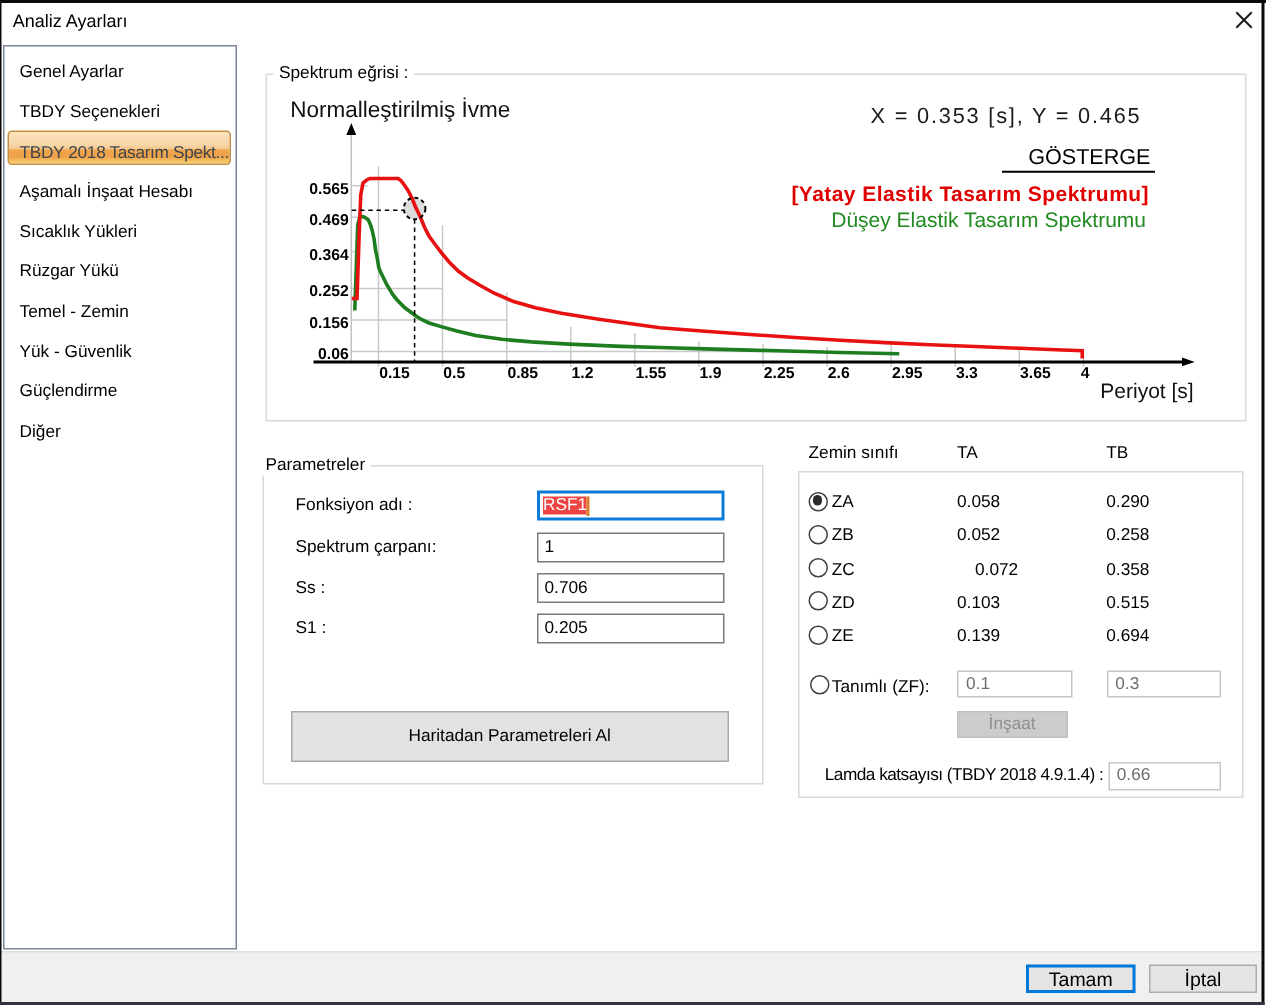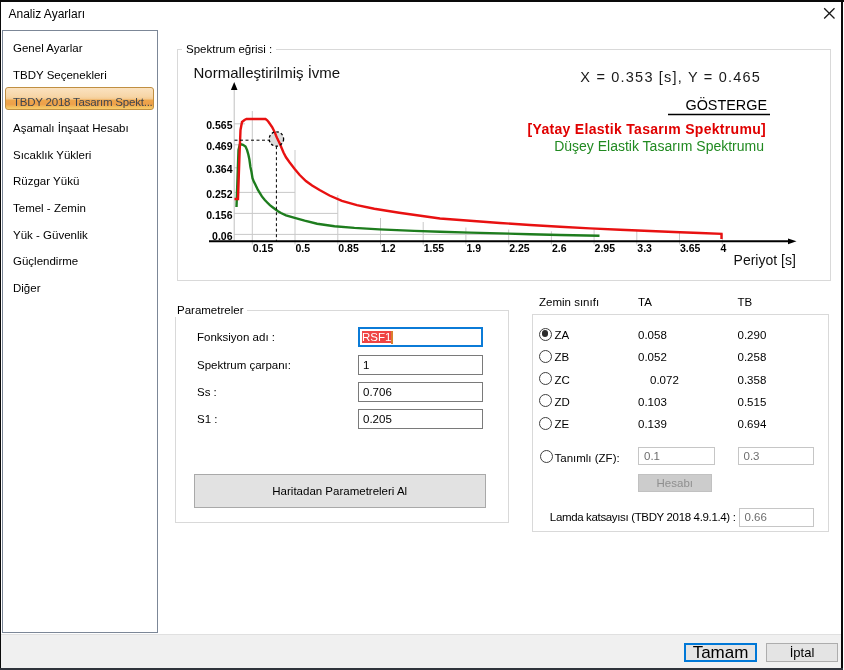--- a/index.html
+++ b/index.html
@@ -143,24 +143,24 @@
 <div class="lbl" style="left:737.5px;top:394.9px">0.515</div>
 <div class="radio" style="left:539px;top:416.7px"></div>
 <div class="lbl" style="left:554.5px;top:417.2px">ZE</div>
 <div class="lbl" style="left:638px;top:417.2px">0.139</div>
 <div class="lbl" style="left:737.5px;top:417.2px">0.694</div>
 
 <div class="radio" style="left:540px;top:450.2px"></div>
 <div class="lbl" style="left:554.5px;top:450.7px">Tanımlı (ZF):</div>
 <div class="tbd" style="left:638px;top:447.4px;width:76.5px;height:18px">0.1</div>
 <div class="tbd" style="left:737.5px;top:447.4px;width:76px;height:18px">0.3</div>
-<div class="abs" style="left:638px;top:473.5px;width:73.5px;height:18.5px;background:#cccccc;border:1px solid #c1c1c1;color:#8f8f8f;display:flex;align-items:center;justify-content:center;font-size:11.5px">Hesabı</div>
+<div class="abs" style="left:638px;top:473.5px;width:73.5px;height:18.5px;background:#cccccc;border:1px solid #c1c1c1;color:#8f8f8f;display:flex;align-items:center;justify-content:center;font-size:11.5px">İnşaat</div>
 <div class="lbl" style="right:108.5px;top:510.3px;letter-spacing:-0.35px">Lamda katsayısı (TBDY 2018 4.9.1.4) :</div>
 <div class="tbd" style="left:738.5px;top:507.7px;width:75px;height:19px">0.66</div>
 
 <div class="abs" style="left:1px;top:634px;width:841px;height:34px;background:#f0f0f0;border-top:1px solid #e0e0e0"></div>
-<div class="abs" style="left:684px;top:643px;width:73px;height:19px;background:#e4e4e4;border:2px solid #0078d7;display:flex;align-items:center;justify-content:center;font-size:17px">Tamam</div>
+<div class="abs" style="left:684px;top:643px;width:73px;height:19px;background:#e4e4e4;border:2px solid #0078d7;display:flex;align-items:center;justify-content:center;font-size:13px">Tamam</div>
 <div class="abs" style="left:766px;top:643px;width:72px;height:19px;background:#e4e4e4;border:1px solid #adadad;display:flex;align-items:center;justify-content:center;font-size:13px">İptal</div>
 
 <div class="abs" style="left:0;top:0;width:844px;height:2px;background:#0a0a0a"></div>
 <div class="abs" style="left:0;top:0;width:1px;height:669px;background:#0a0a0a"></div>
 <div class="abs" style="left:841px;top:0;width:2px;height:670px;background:#0a0a0a"></div>
 <div class="abs" style="left:0;top:667.5px;width:843px;height:2px;background:#2f333b"></div>
 
 </body></html>

